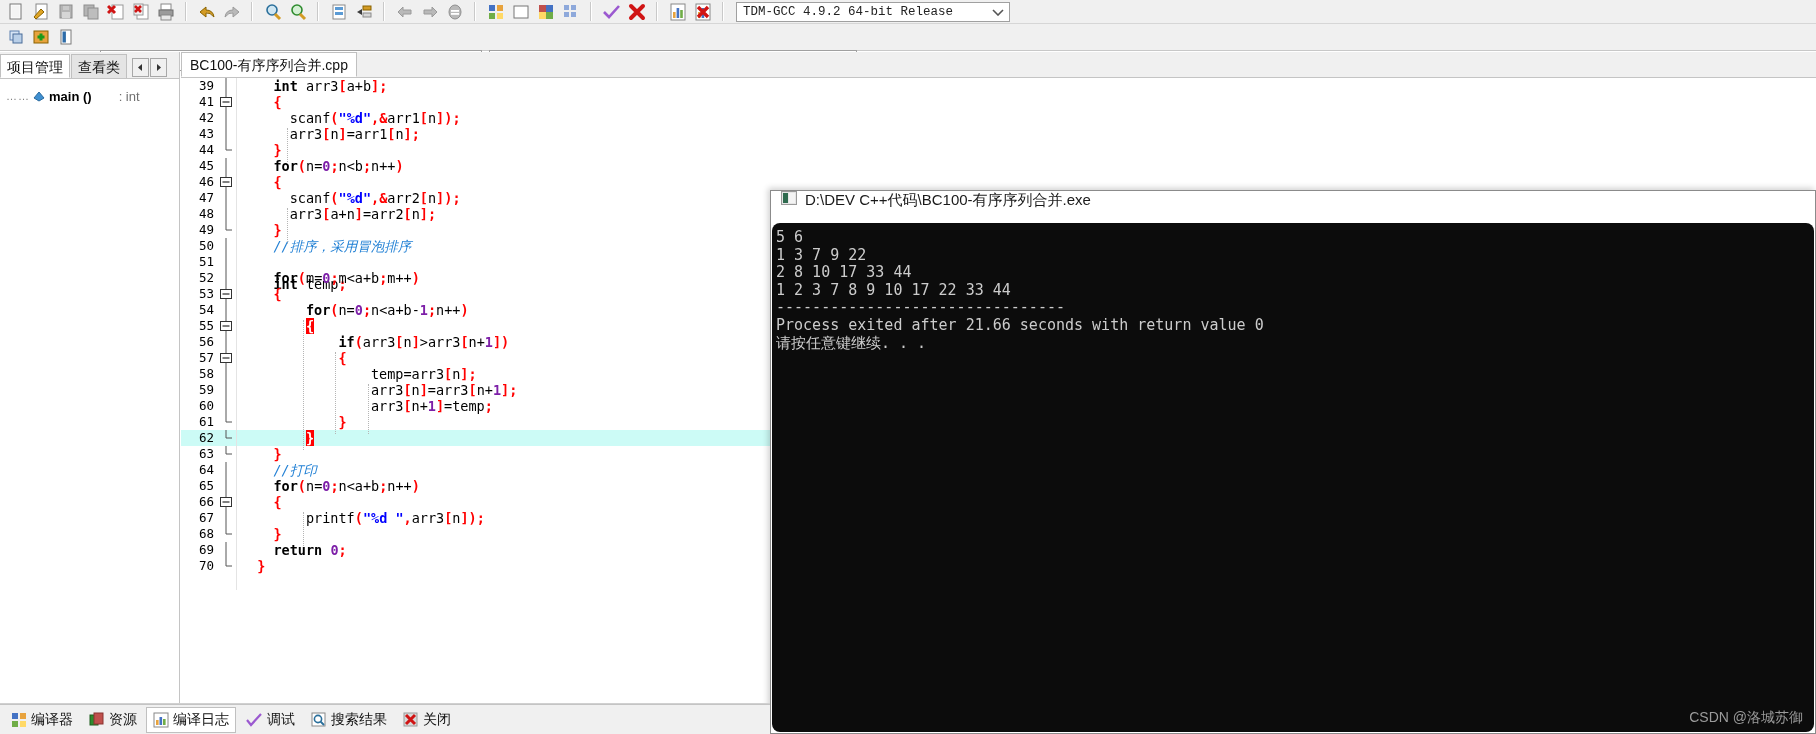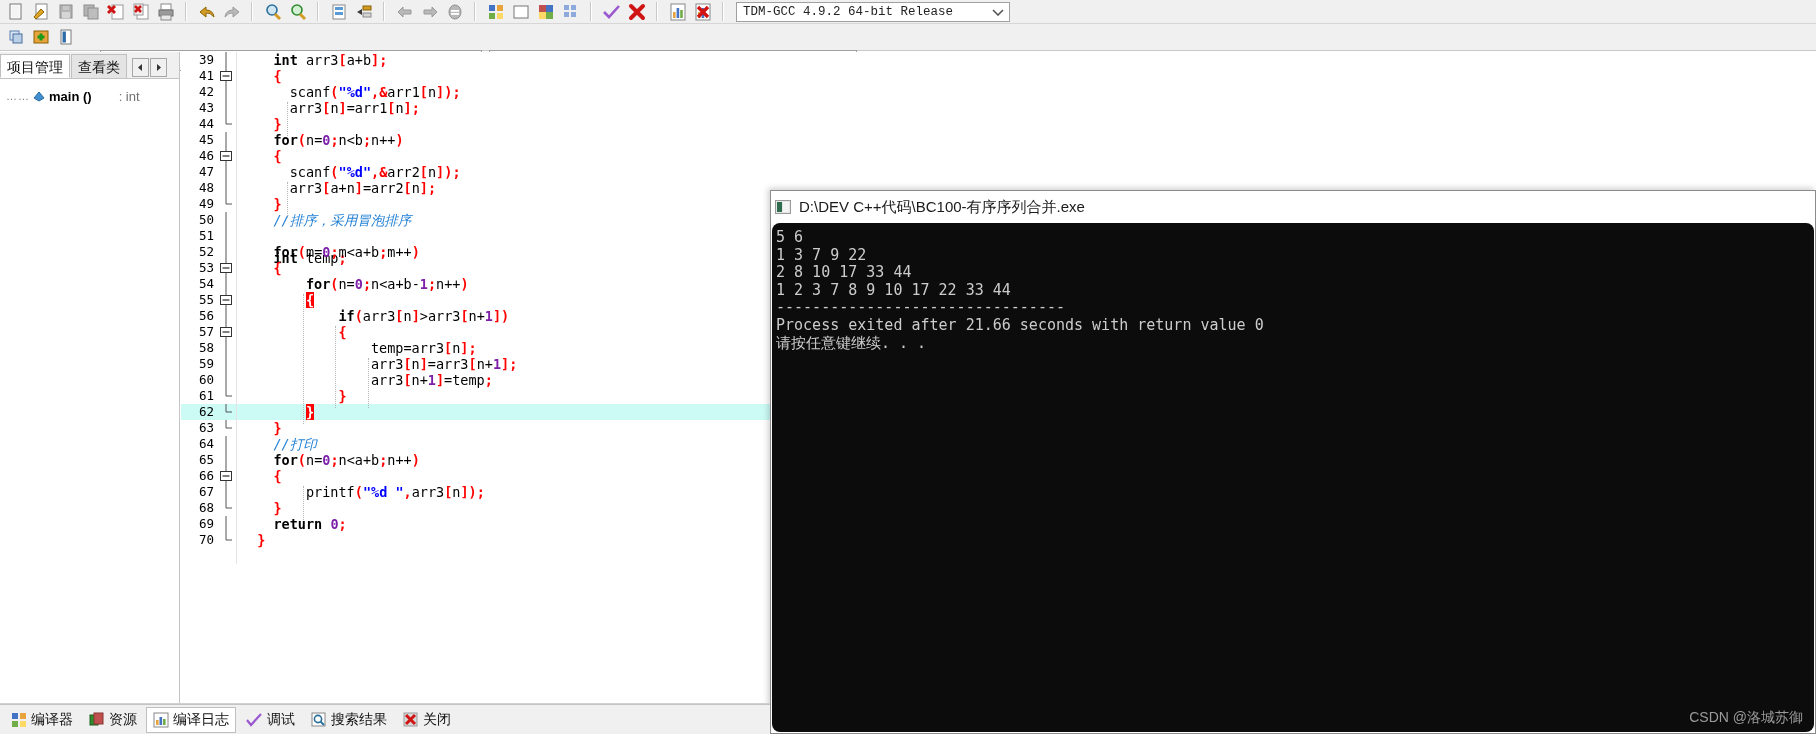--- a/index.html
+++ b/index.html
@@ -104,21 +104,21 @@
 
   .vline{position:absolute;width:1px;border-left:1px dotted #b5b5b5;top:0;bottom:0;}
 
   
   #console-win{
     position:absolute;left:770px;top:190px;width:1046px;height:544px;
     background:#ffffff;border:1px solid #8b8b8b;box-sizing:border-box;
     box-shadow:-2px -2px 6px rgba(0,0,0,.18);
   }
   #console-title{
-    height:32px;background:#ffffff;display:flex;align-items:center;padding-left:4px;
+    height:32px;background:#ffffff;display:flex;padding-left:10px;
     box-sizing:border-box;
   }
   #console-title .ttl{font-size:15px;color:#1a1a1a;padding-left:8px;}
   #console-body{
     position:absolute;left:1px;top:32px;right:1px;bottom:1px;background:#0c0c0c;
     color:#cccccc;
     font-family:"DejaVu Sans Mono","Liberation Mono",monospace;
     font-size:15px;line-height:17.6px;
     padding:6px 0 0 4px;box-sizing:border-box;white-space:pre;border-radius:8px;
   }
@@ -404,20 +404,25 @@
               <path d="M1 8 L6 2 L11 8 L6 11 Z" fill="#3f8fd0" stroke="#2a6a9e"></path>
             </svg>
         </span>
         <span class="tree-label">main ()</span>
         <span class="tree-type" style="padding-left:3px;">: int</span>
       </div>
     </div>
   </div>
 
   <div id="editor-area">
+    <div id="file-tabs">
+      <div class="ftab">
+        <span>BC100-有序序列合并.cpp</span>
+      </div>
+    </div>
     <div id="code-wrap">
       <div id="code">
           <div class="cl"><div class="gutter">39</div><div class="fold"><svg width="18" height="16">
                 <line x1="9" y1="0" x2="9" y2="16" stroke="#555"></line>
               </svg></div><div class="txt" style="left: 92.48px;"><span class="k">int </span><span class="id">arr3</span><span class="punc">[</span><span class="id">a+b</span><span class="punc">]</span><span class="punc">;</span></div></div>
           <div class="cl"><div class="gutter">41</div><div class="fold"><svg width="18" height="16">
                 <line x1="9" y1="0" x2="9" y2="16" stroke="#555"></line>
                 <rect x="3.5" y="3.5" width="11" height="9" fill="#fff" stroke="#333"></rect>
                 <line x1="5.5" y1="8" x2="12.5" y2="8" stroke="#000"></line>
               </svg></div><div class="txt" style="left: 92.48px;"><span class="punc">{</span></div></div>

